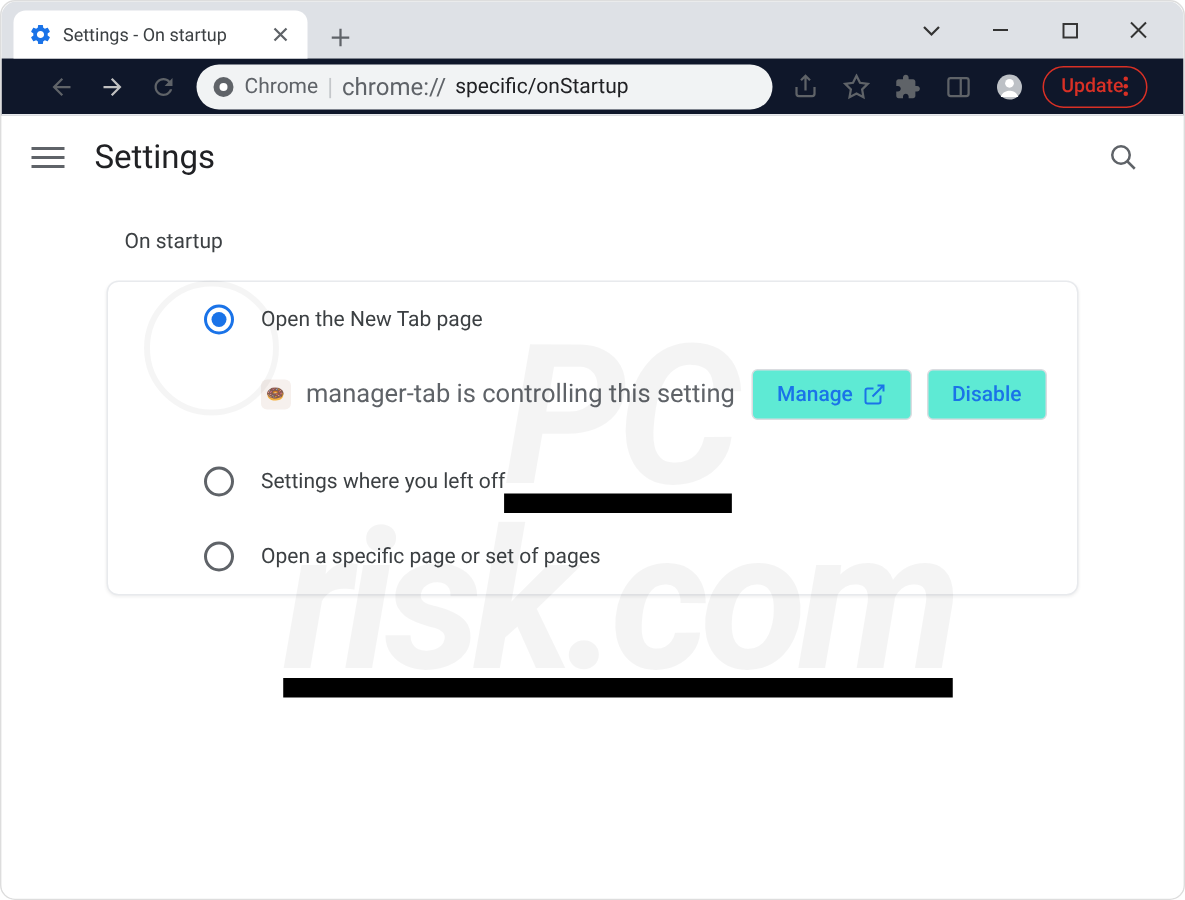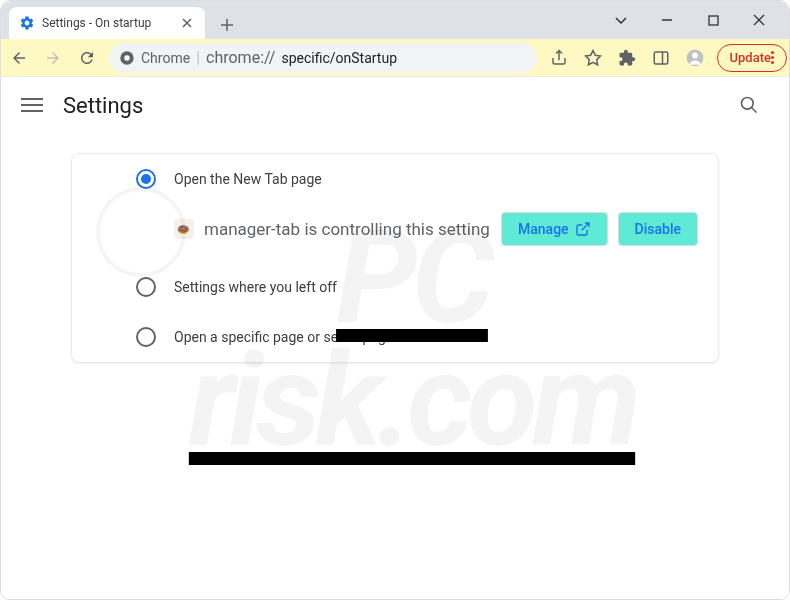--- a/index.html
+++ b/index.html
@@ -9,21 +9,21 @@
     .tab-strip { display: flex; align-items: flex-end; height: 38px; padding-left: 8px; flex: 1; }
     .tab { display: flex; align-items: center; background: #fff; height: 32px; padding: 0 10px; border-radius: 8px 8px 0 0; width: 196px; gap: 7px; }
     .tab-favicon { width: 16px; height: 16px; display: flex; align-items: center; justify-content: center; }
     .tab-title { font-size: 12px; color: #3c4043; flex: 1; white-space: nowrap; overflow: hidden; text-overflow: ellipsis; }
     .tab-close { width: 16px; height: 16px; display: flex; align-items: center; justify-content: center; color: #5f6368; cursor: pointer; }
     .newtab-btn { width: 28px; height: 28px; margin-left: 8px; display: flex; align-items: center; justify-content: center; color: #5f6368; cursor: pointer; }
     .window-controls { display: flex; align-items: center; gap: 18px; padding-right: 16px; height: 100%; }
     .wc { width: 28px; height: 28px; display: flex; align-items: center; justify-content: center; color: #333; cursor: pointer; }
     .wc-chevron { font-size: 14px; }
     
-    .toolbar { height: 38px; display: flex; align-items: center; background: #fef9c3; padding: 0 2px; gap: 2px; border-bottom: 1px solid #e8eaed; }
+    .toolbar { height: 38px; display: flex; align-items: center; background: #0f172a; padding: 0 24px; gap: 2px; border-bottom: 1px solid #e8eaed; }
     .tb-btn { width: 32px; height: 32px; display: flex; align-items: center; justify-content: center; color: #5f6368; cursor: pointer; border-radius: 50%; }
     .tb-btn.disabled { color: #c0c0c0; }
     .omnibox { flex: 1; height: 30px; background: #f1f3f4; border-radius: 15px; display: flex; align-items: center; padding: 0 10px; margin: 0 4px; gap: 6px; }
     .omni-icon { width: 16px; height: 16px; display: flex; align-items: center; justify-content: center; }
     .omni-label { font-size: 14px; color: #5f6368; }
     .omni-sep { color: #c4c7ca; }
     .omni-url { font-size: 14px; color: #202124; }
     .omni-url-path { color: #5f6368; }
     .update-chip { height: 28px; border: 1.5px solid #d93025; border-radius: 14px; color: #d93025; font-size: 13px; font-weight: 500; display: flex; align-items: center; padding: 0 12px; gap: 0; cursor: pointer; margin-left: 4px; }
     .update-dots { display: flex; flex-direction: column; gap: 2px; }
@@ -177,20 +177,21 @@
     <div class="settings-title">Settings</div>
     <div class="search-btn">
       <svg width="20" height="20" viewBox="0 0 24 24" fill="none" stroke="#5f6368" stroke-width="2">
           <circle cx="10" cy="10" r="7"></circle>
           <line x1="21" y1="21" x2="15" y2="15"></line>
         </svg>
     </div>
   </div>
 
   <div class="settings-body">
+    <div class="section-title">On startup</div>
     <div class="card">
       <div class="option-row">
         <div class="radio selected"></div>
         <div class="option-label">Open the New Tab page</div>
       </div>
       <div class="ext-notice">
         <div class="ext-icon">🍩</div>
         <div class="ext-text">manager-tab is controlling this setting</div>
         <button class="ext-btn">
           <span>Manage</span>

